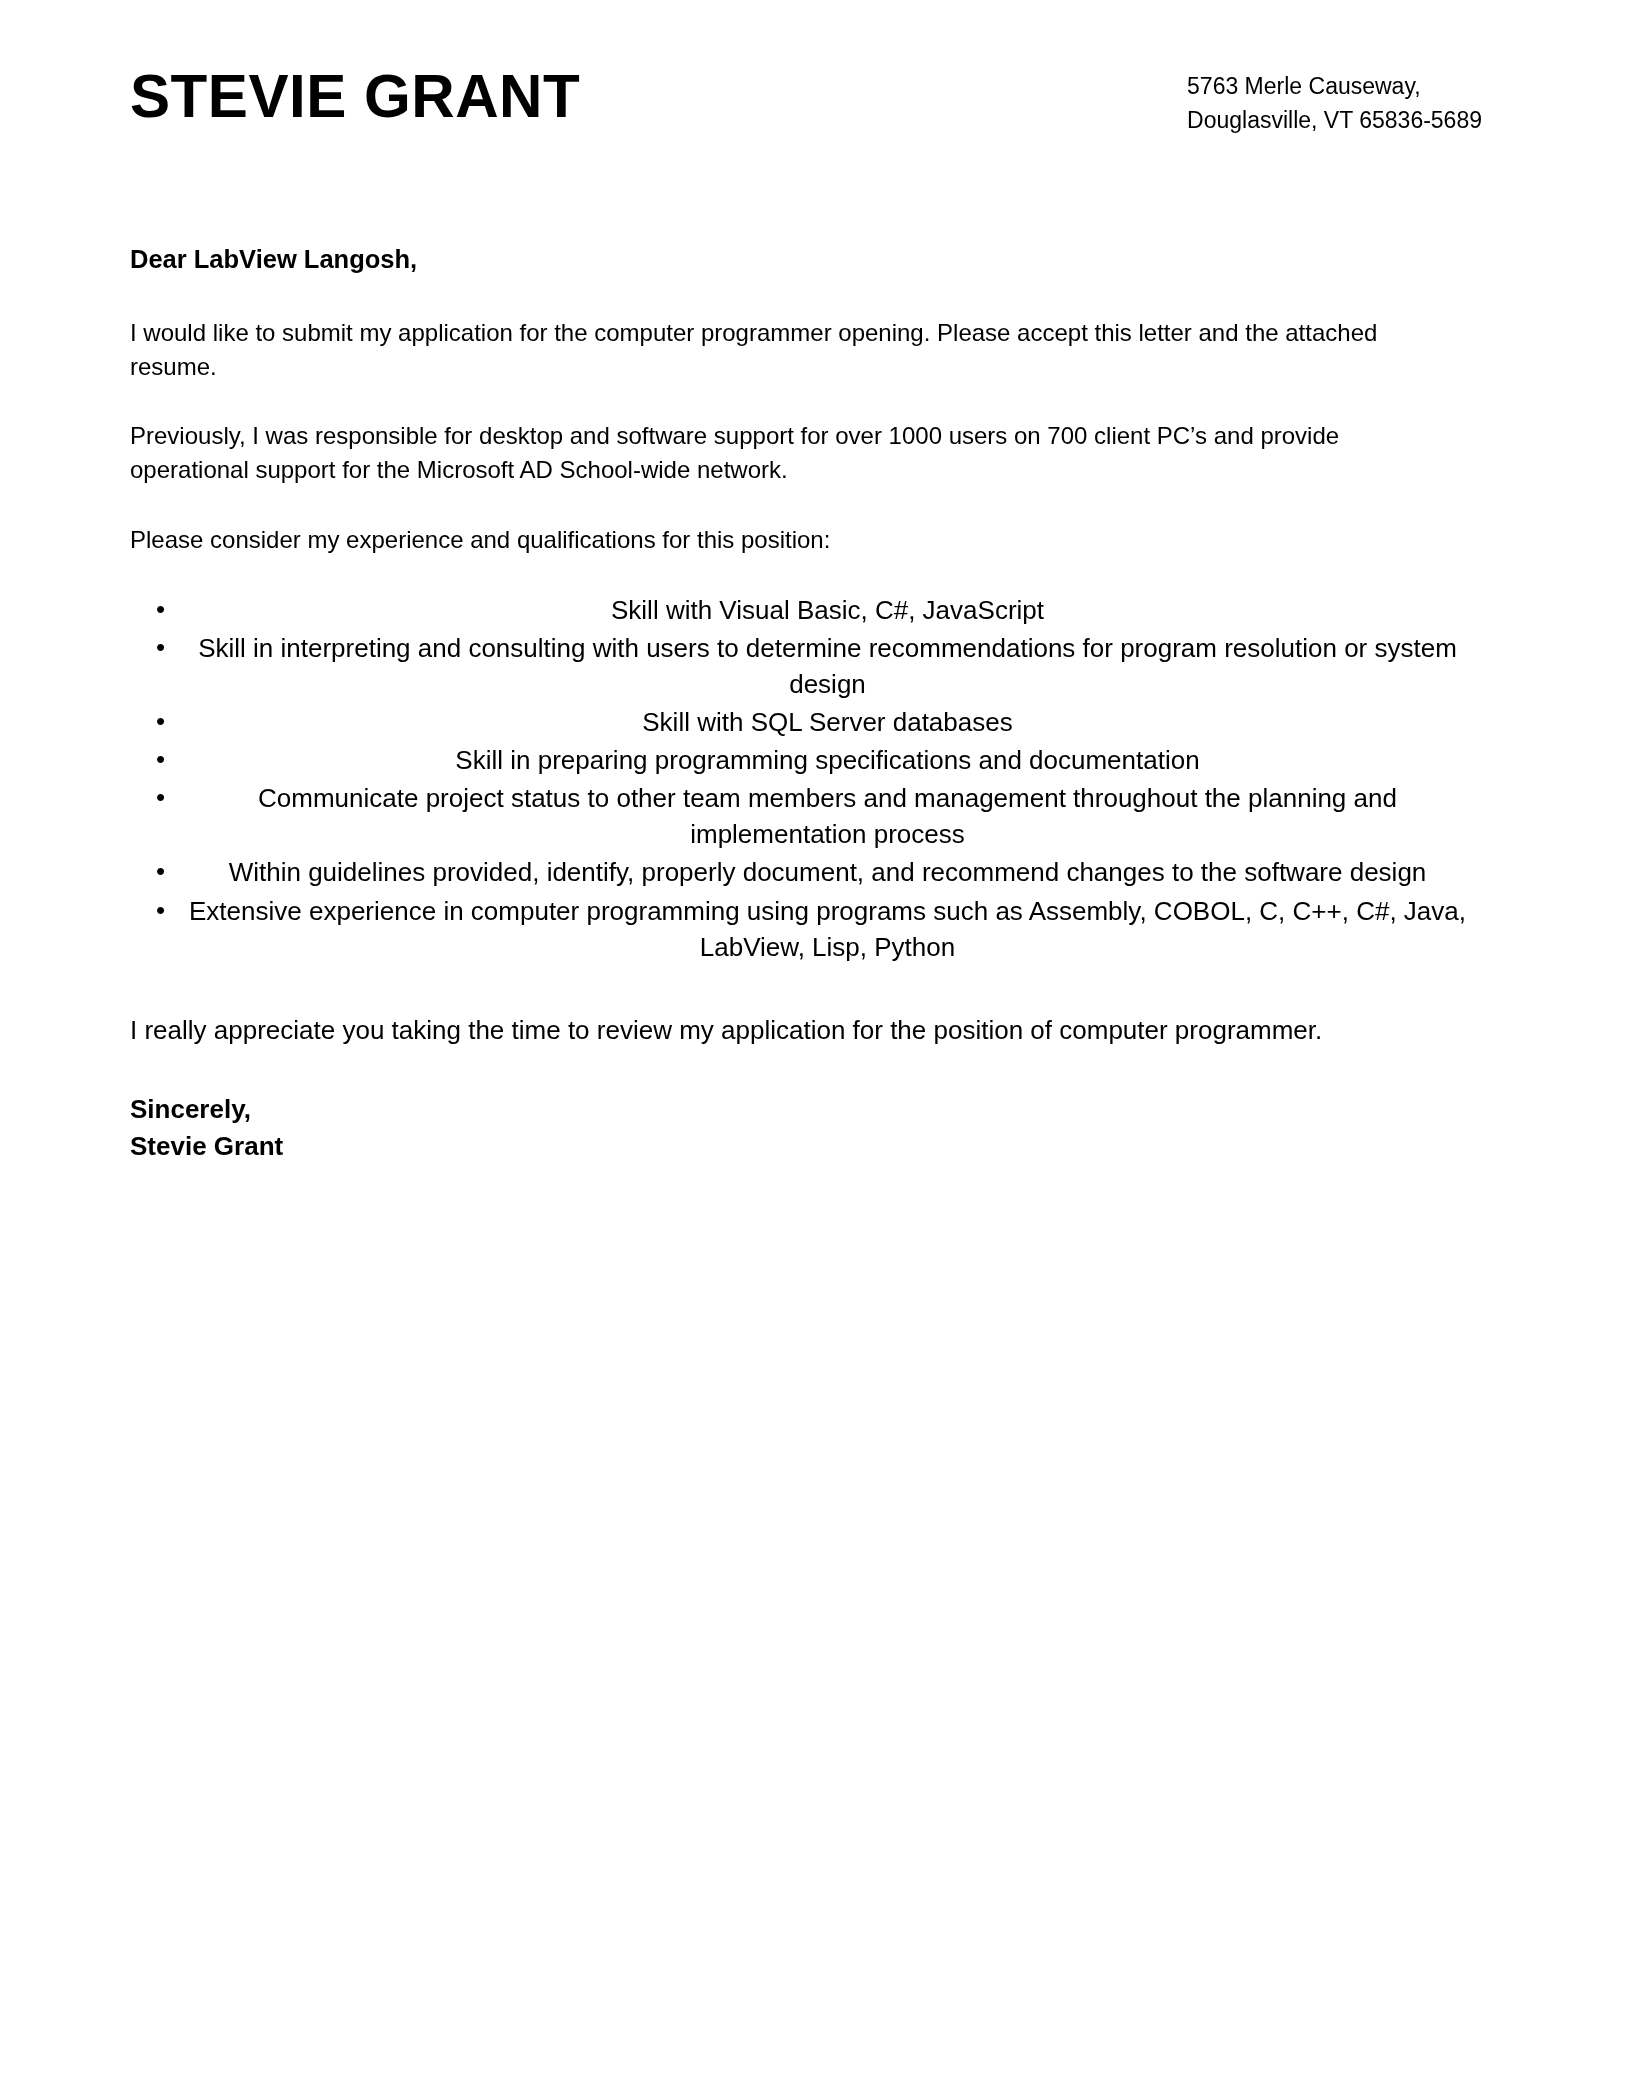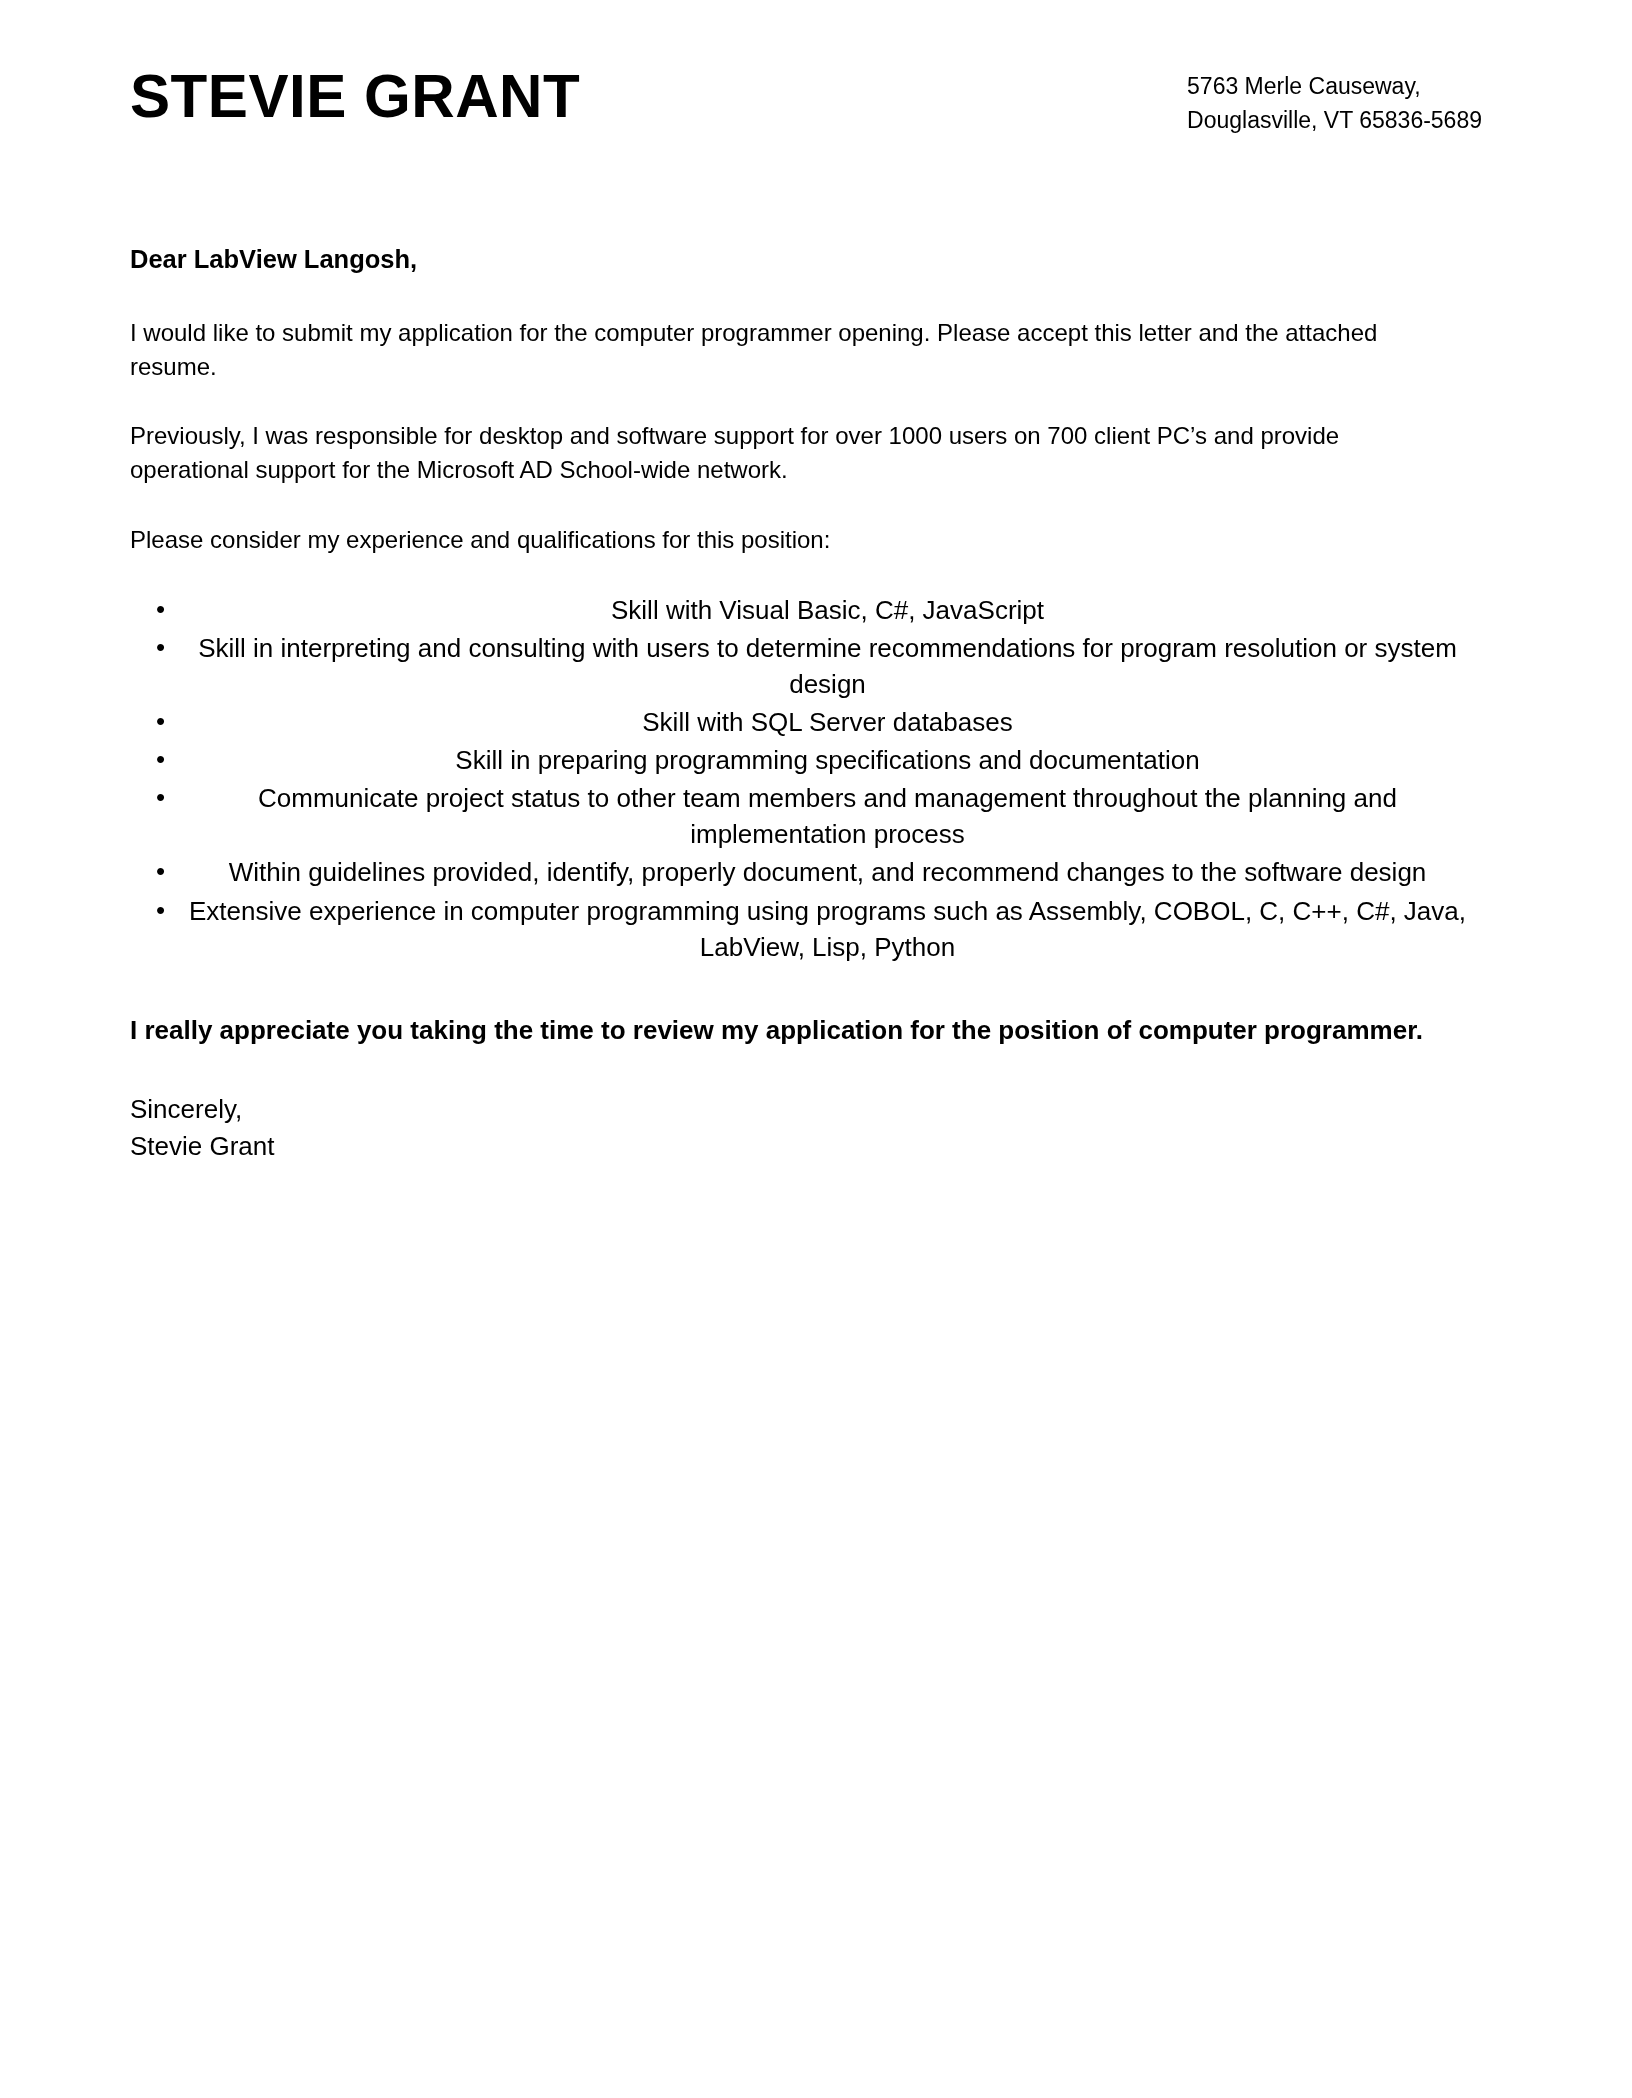--- a/index.html
+++ b/index.html
@@ -95,29 +95,29 @@
     content: "\2022";
     position: absolute;
     left: 26px;
     top: -1px;
     font-size: 26px;
     line-height: 1.39;
   }
 
   .closing-bold {
     font-size: 26px;
-    font-weight: 700;
+    font-weight: 400;
     line-height: 1.42;
     margin: 47px 0 0 0;
     max-width: 1320px;
   }
 
   .signature {
     font-size: 26px;
-    font-weight: 400;
+    font-weight: 700;
     line-height: 1.42;
     margin: 42px 0 0 0;
   }
   .signature div { margin: 0; }
 </style>
 </head>
 <body>
 
 <div class="page">
 

